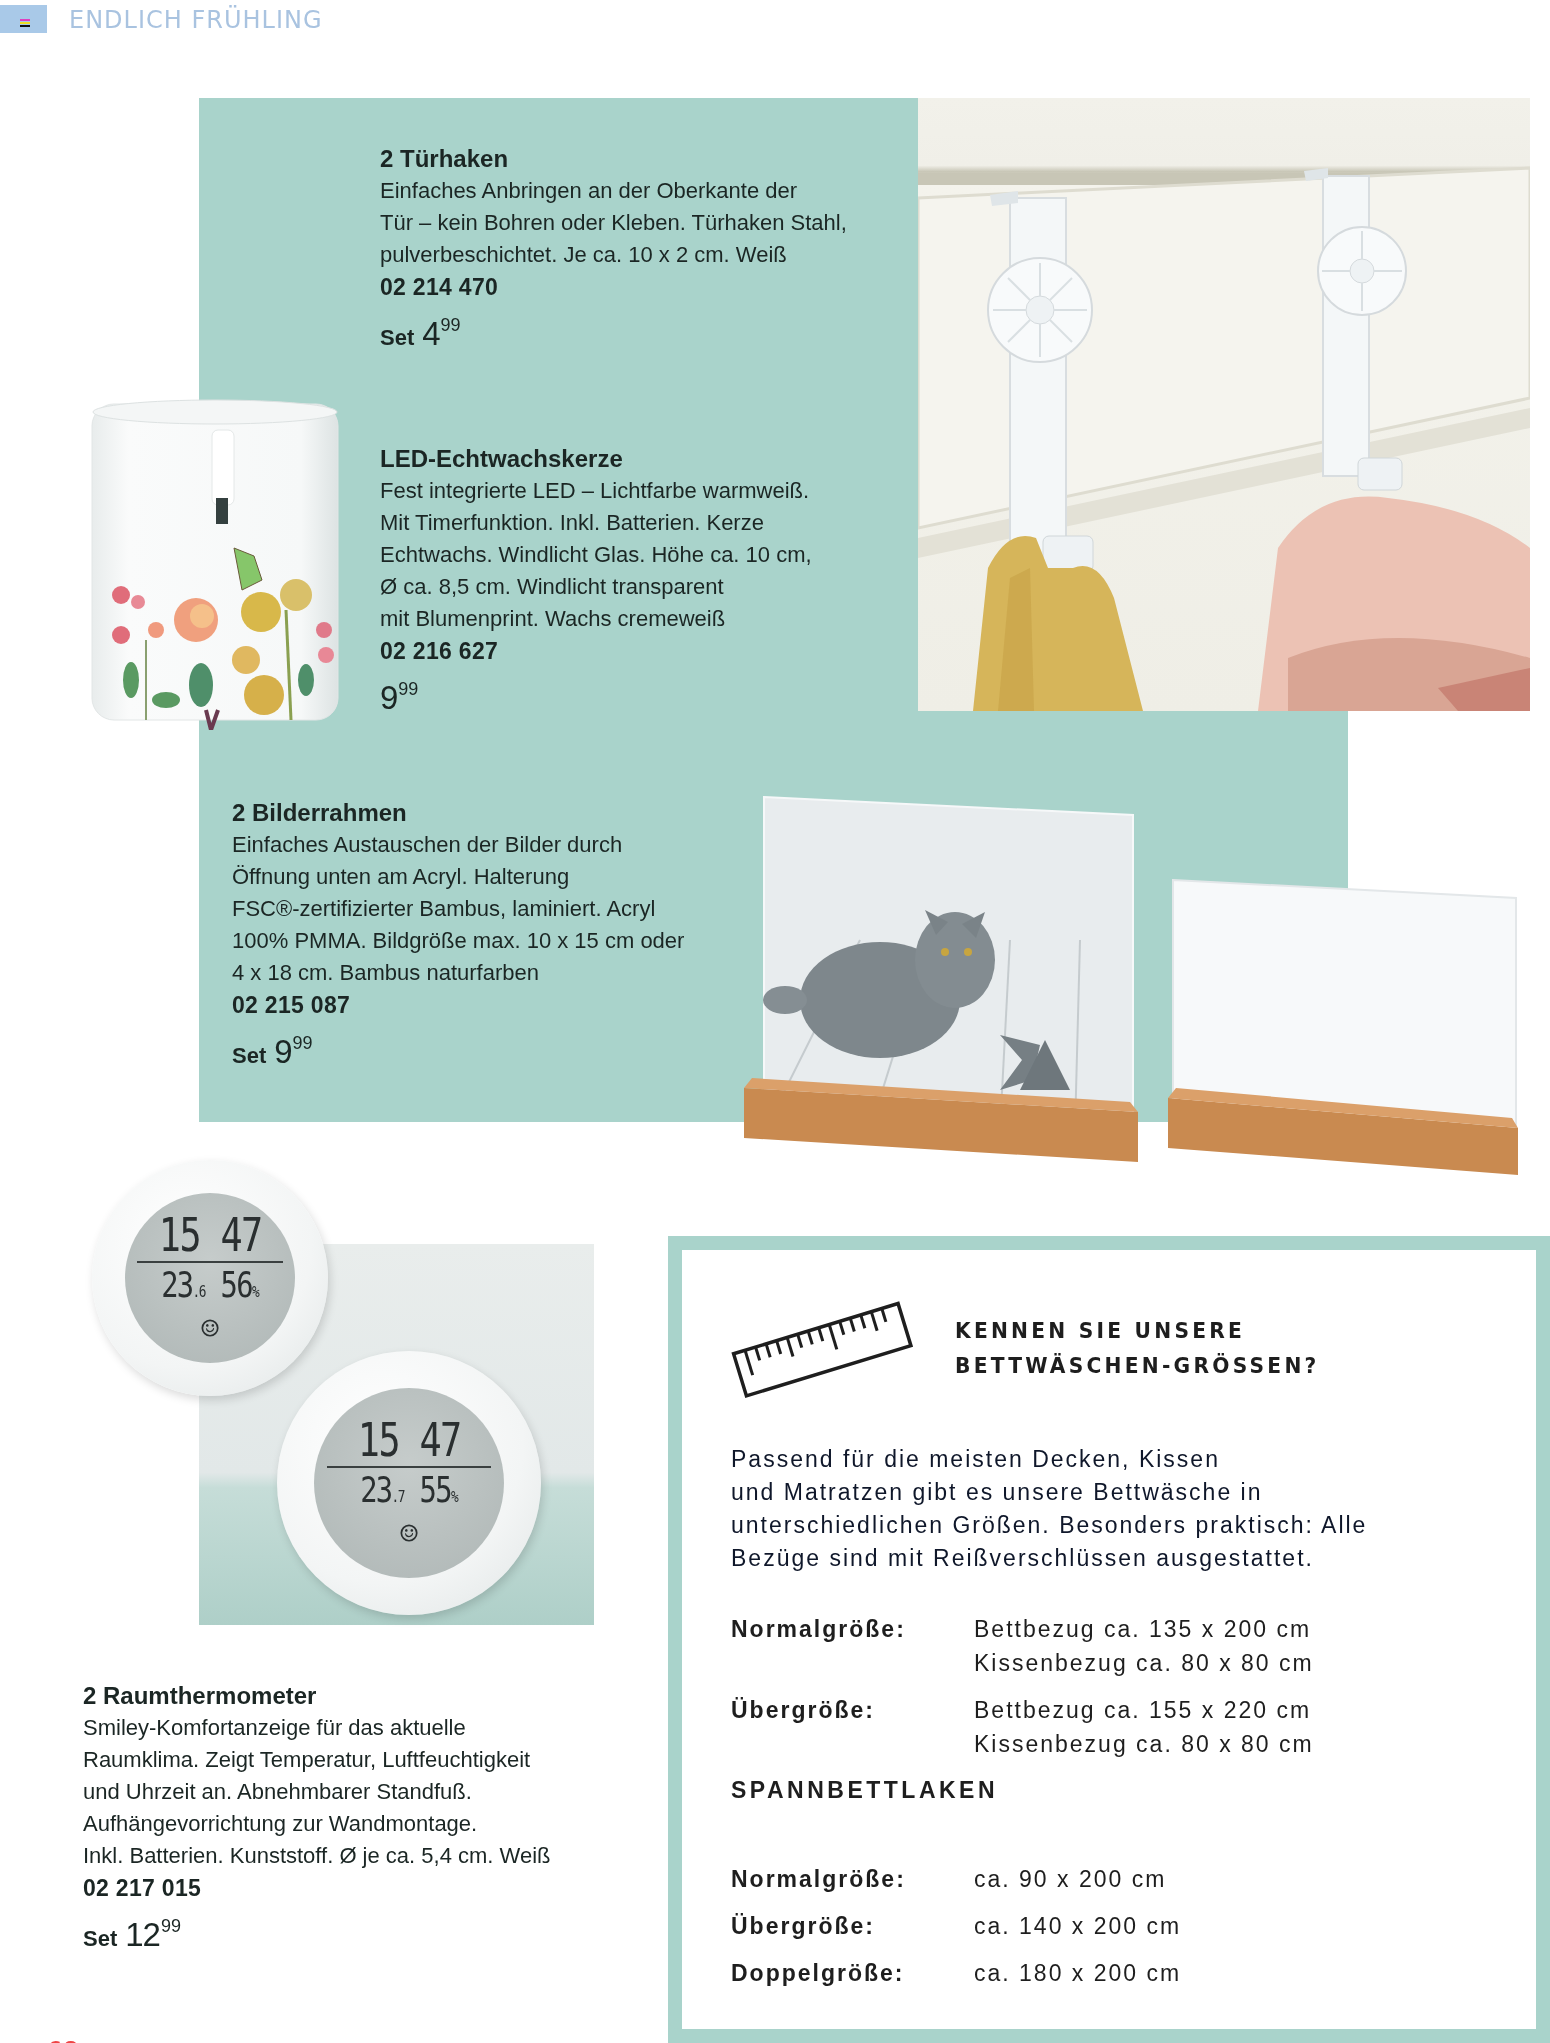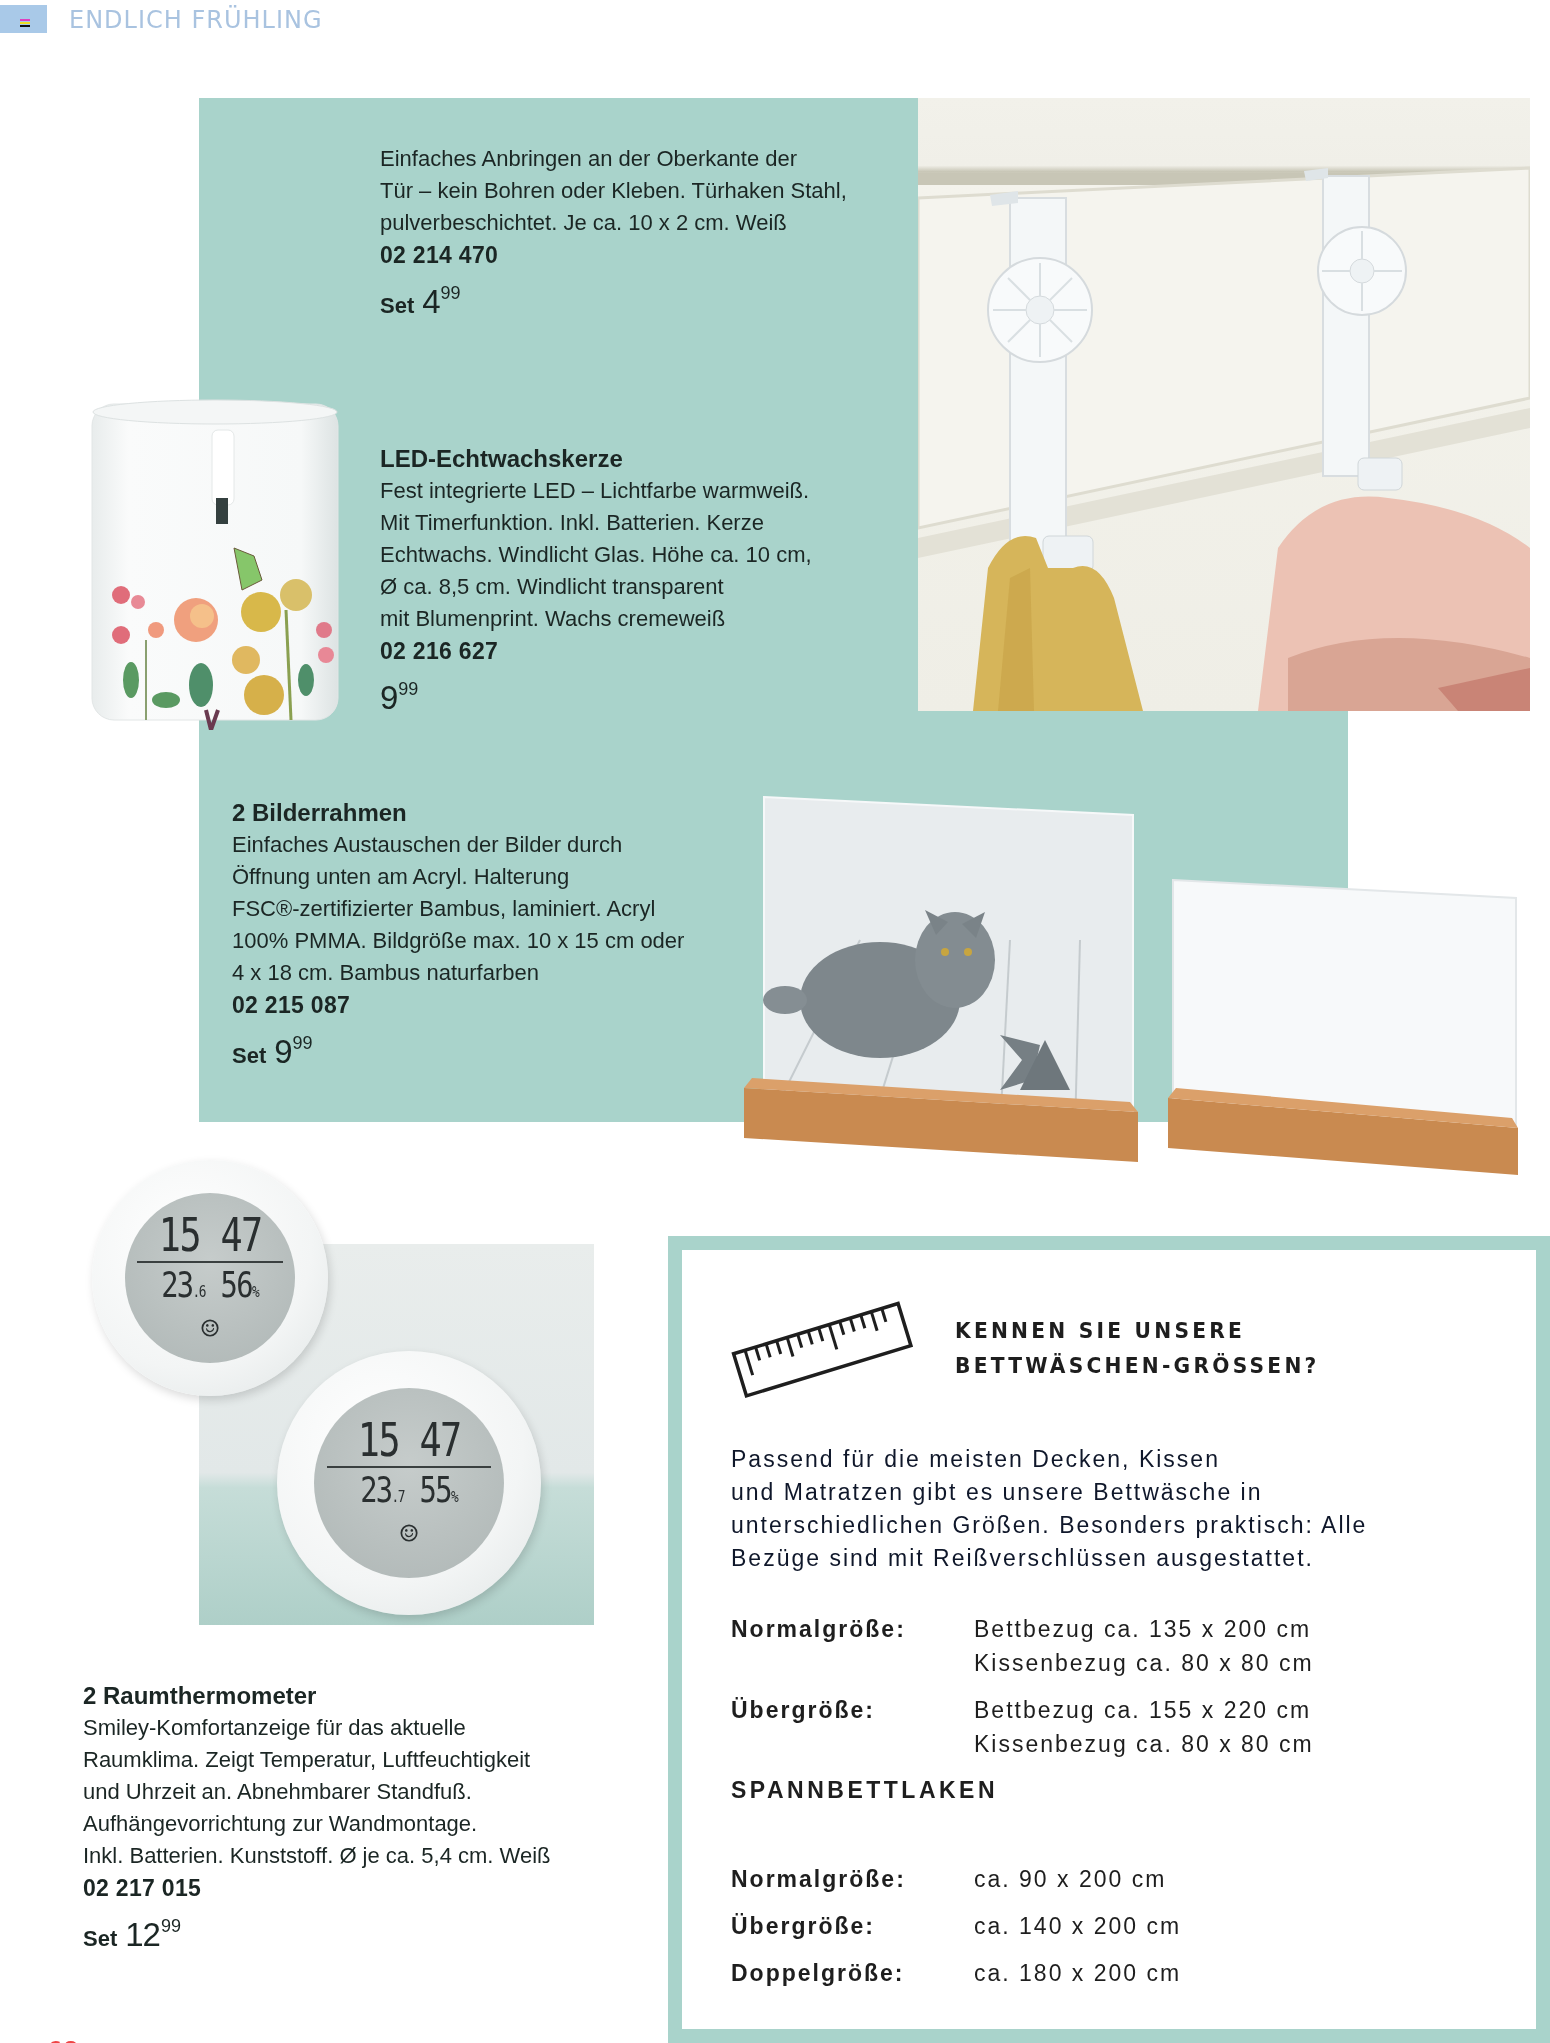--- a/index.html
+++ b/index.html
@@ -224,20 +224,21 @@
 <div class="abs thermo" style="left:277px;top:1351px;width:264px;height:264px;">
   <div class="lcd" style="left:37px;top:37px;width:190px;height:190px;">
     <span class="time">15 47</span>
     <span class="line"></span>
     <span class="vals"><span>23</span><small>.7</small> <span>55</span><small>%</small></span>
     <span class="smile">☺</span>
   </div>
 </div>
 
 <div class="abs prod" style="left:380px;top:143px;width:520px;">
+  <span class="title">2 Türhaken</span>
   <span class="desc">Einfaches Anbringen an der Oberkante der
 Tür – kein Bohren oder Kleben. Türhaken Stahl,
 pulverbeschichtet. Je ca. 10 x 2 cm. Weiß</span>
   <span class="code">02 214 470</span>
   <span class="price">
     <span class="set">Set</span><span class="euro">4</span><span class="cent">99</span>
   </span>
 </div>
 
 <div class="abs prod" style="left:380px;top:443px;width:520px;">

